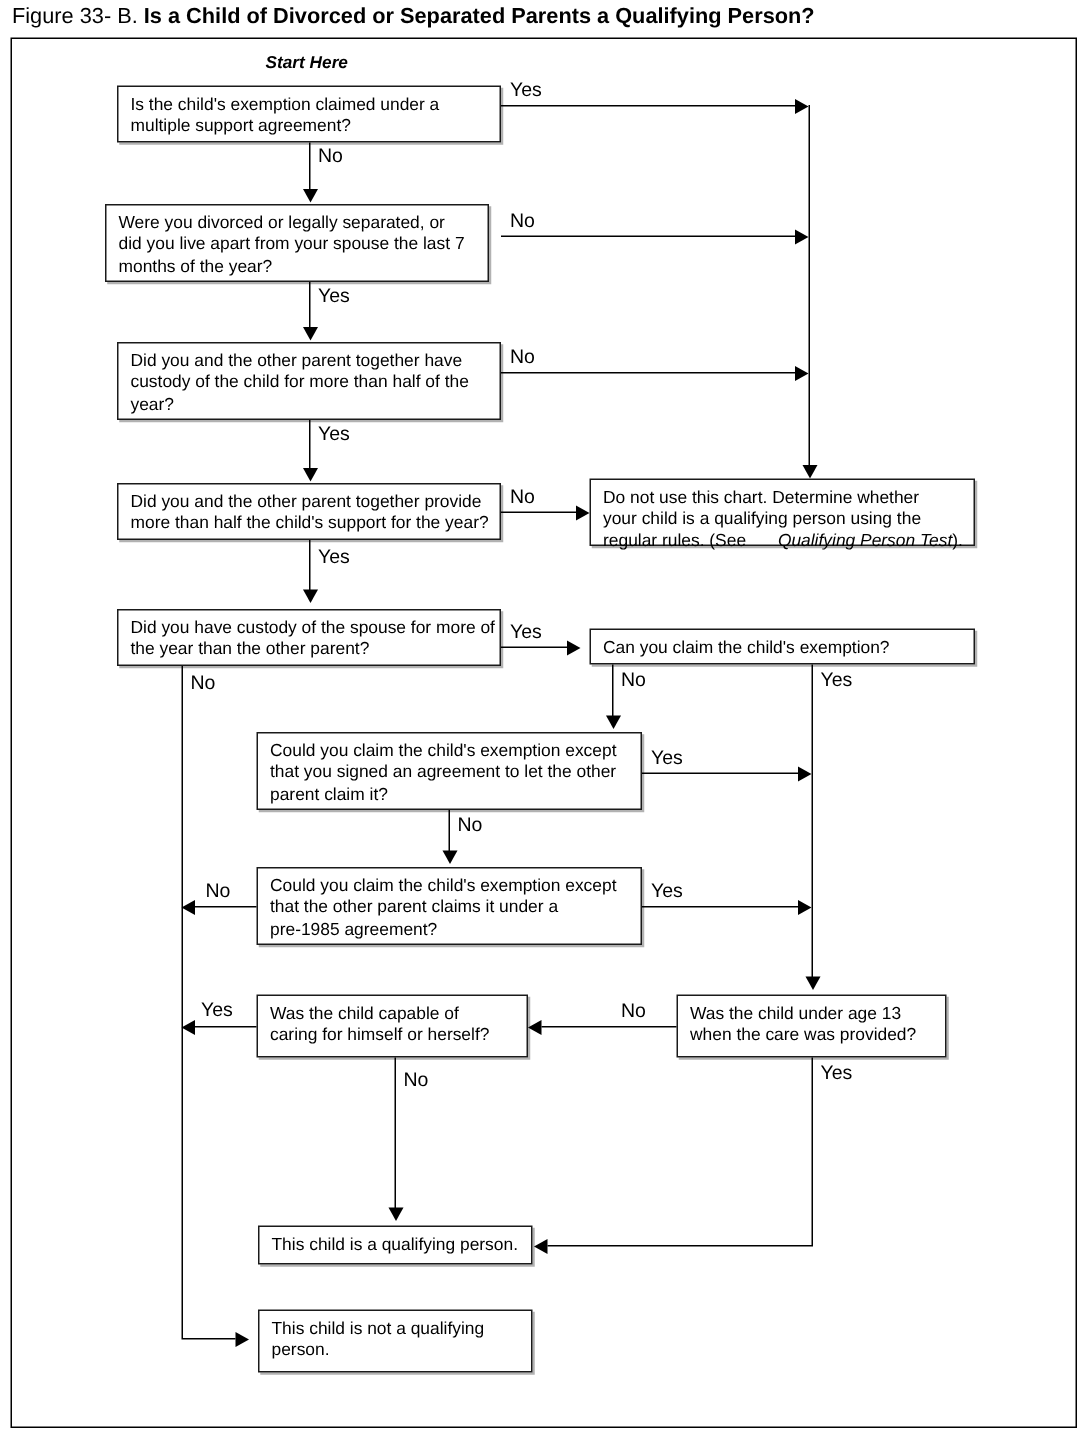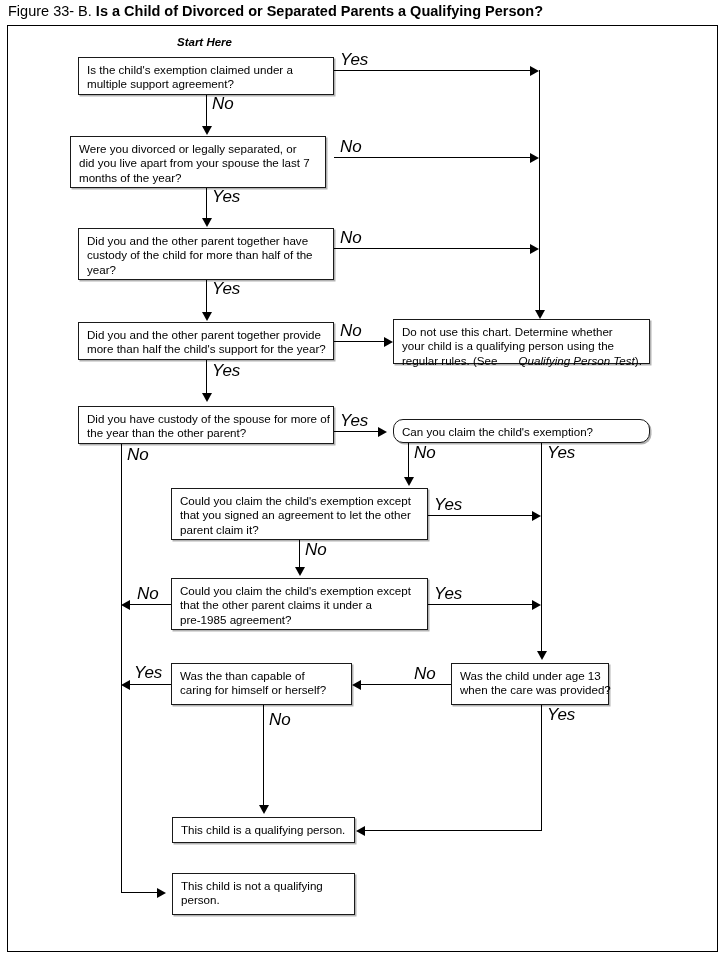--- a/index.html
+++ b/index.html
@@ -62,22 +62,21 @@
     box-shadow: 1.5px 1.5px 0 0 rgba(0,0,0,0.30);
     font-size: 11.6px;
     line-height: 14.4px;
     padding: 5px 7px 4px 8px;
   }
   .node .line { display: block; white-space: nowrap; }
   .node i { font-style: italic; margin-left: 18px; }
   
   .elabel {
     position: absolute;
-    font-size: 17px;
-    font-style: italic;
+    font-size: 13px;
     white-space: nowrap;
     line-height: 12px;
   }
   
   .vline {
     position: absolute;
     width: 0;
     border-left: 1.4px solid #000;
   }
   .hline {
@@ -141,21 +140,21 @@
     <div class="node" style="left:70px; top:296px; width:256px; height:38px;">
       <span class="line">Did you and the other parent together provide</span>
       <span class="line">more than half the child's support for the year?</span>
     </div>
 
     <div class="node" style="left:70px; top:380px; width:256px; height:38px;">
       <span class="line">Did you have custody of the spouse for more of</span>
       <span class="line">the year than the other parent?</span>
     </div>
 
-    <div class="node" style="left:385px; top:393px; width:257px; height:24px;border-radius:10px;">
+    <div class="node" style="left:385px; top:393px; width:257px; height:24px;">
       <span class="line">Can you claim the child's exemption?</span>
     </div>
 
     <div class="node" style="left:385px; top:293px; width:257px; height:45px;">
       <span class="line">Do not use this chart. Determine whether</span>
       <span class="line">your child is a qualifying person using the</span>
       <span class="line">regular rules. (See <i>Qualifying Person Test</i>).</span>
     </div>
 
     <div class="node" style="left:163px; top:462px; width:257px; height:52px;">
@@ -164,25 +163,25 @@
       <span class="line">parent claim it?</span>
     </div>
 
     <div class="node" style="left:163px; top:552px; width:257px; height:52px;">
       <span class="line">Could you claim the child's exemption except</span>
       <span class="line">that the other parent claims it under a</span>
       <span class="line">pre-1985 agreement?</span>
     </div>
 
     <div class="node" style="left:163px; top:637px; width:181px; height:42px;">
-      <span class="line">Was the than capable of</span>
+      <span class="line">Was the child capable of</span>
       <span class="line">caring for himself or herself?</span>
     </div>
 
-    <div class="node" style="left:443px; top:637px; width:158px; height:42px;">
+    <div class="node" style="left:443px; top:637px; width:180px; height:42px;">
       <span class="line">Was the child under age 13</span>
       <span class="line">when the care was provided?</span>
     </div>
 
     <div class="node" style="left:164px; top:791px; width:183px; height:26px; padding-top:5px;">
       <span class="line">This child is a qualifying person.</span>
     </div>
 
     <div class="node" style="left:164px; top:847px; width:183px; height:42px;">
       <span class="line">This child is not a qualifying</span>

